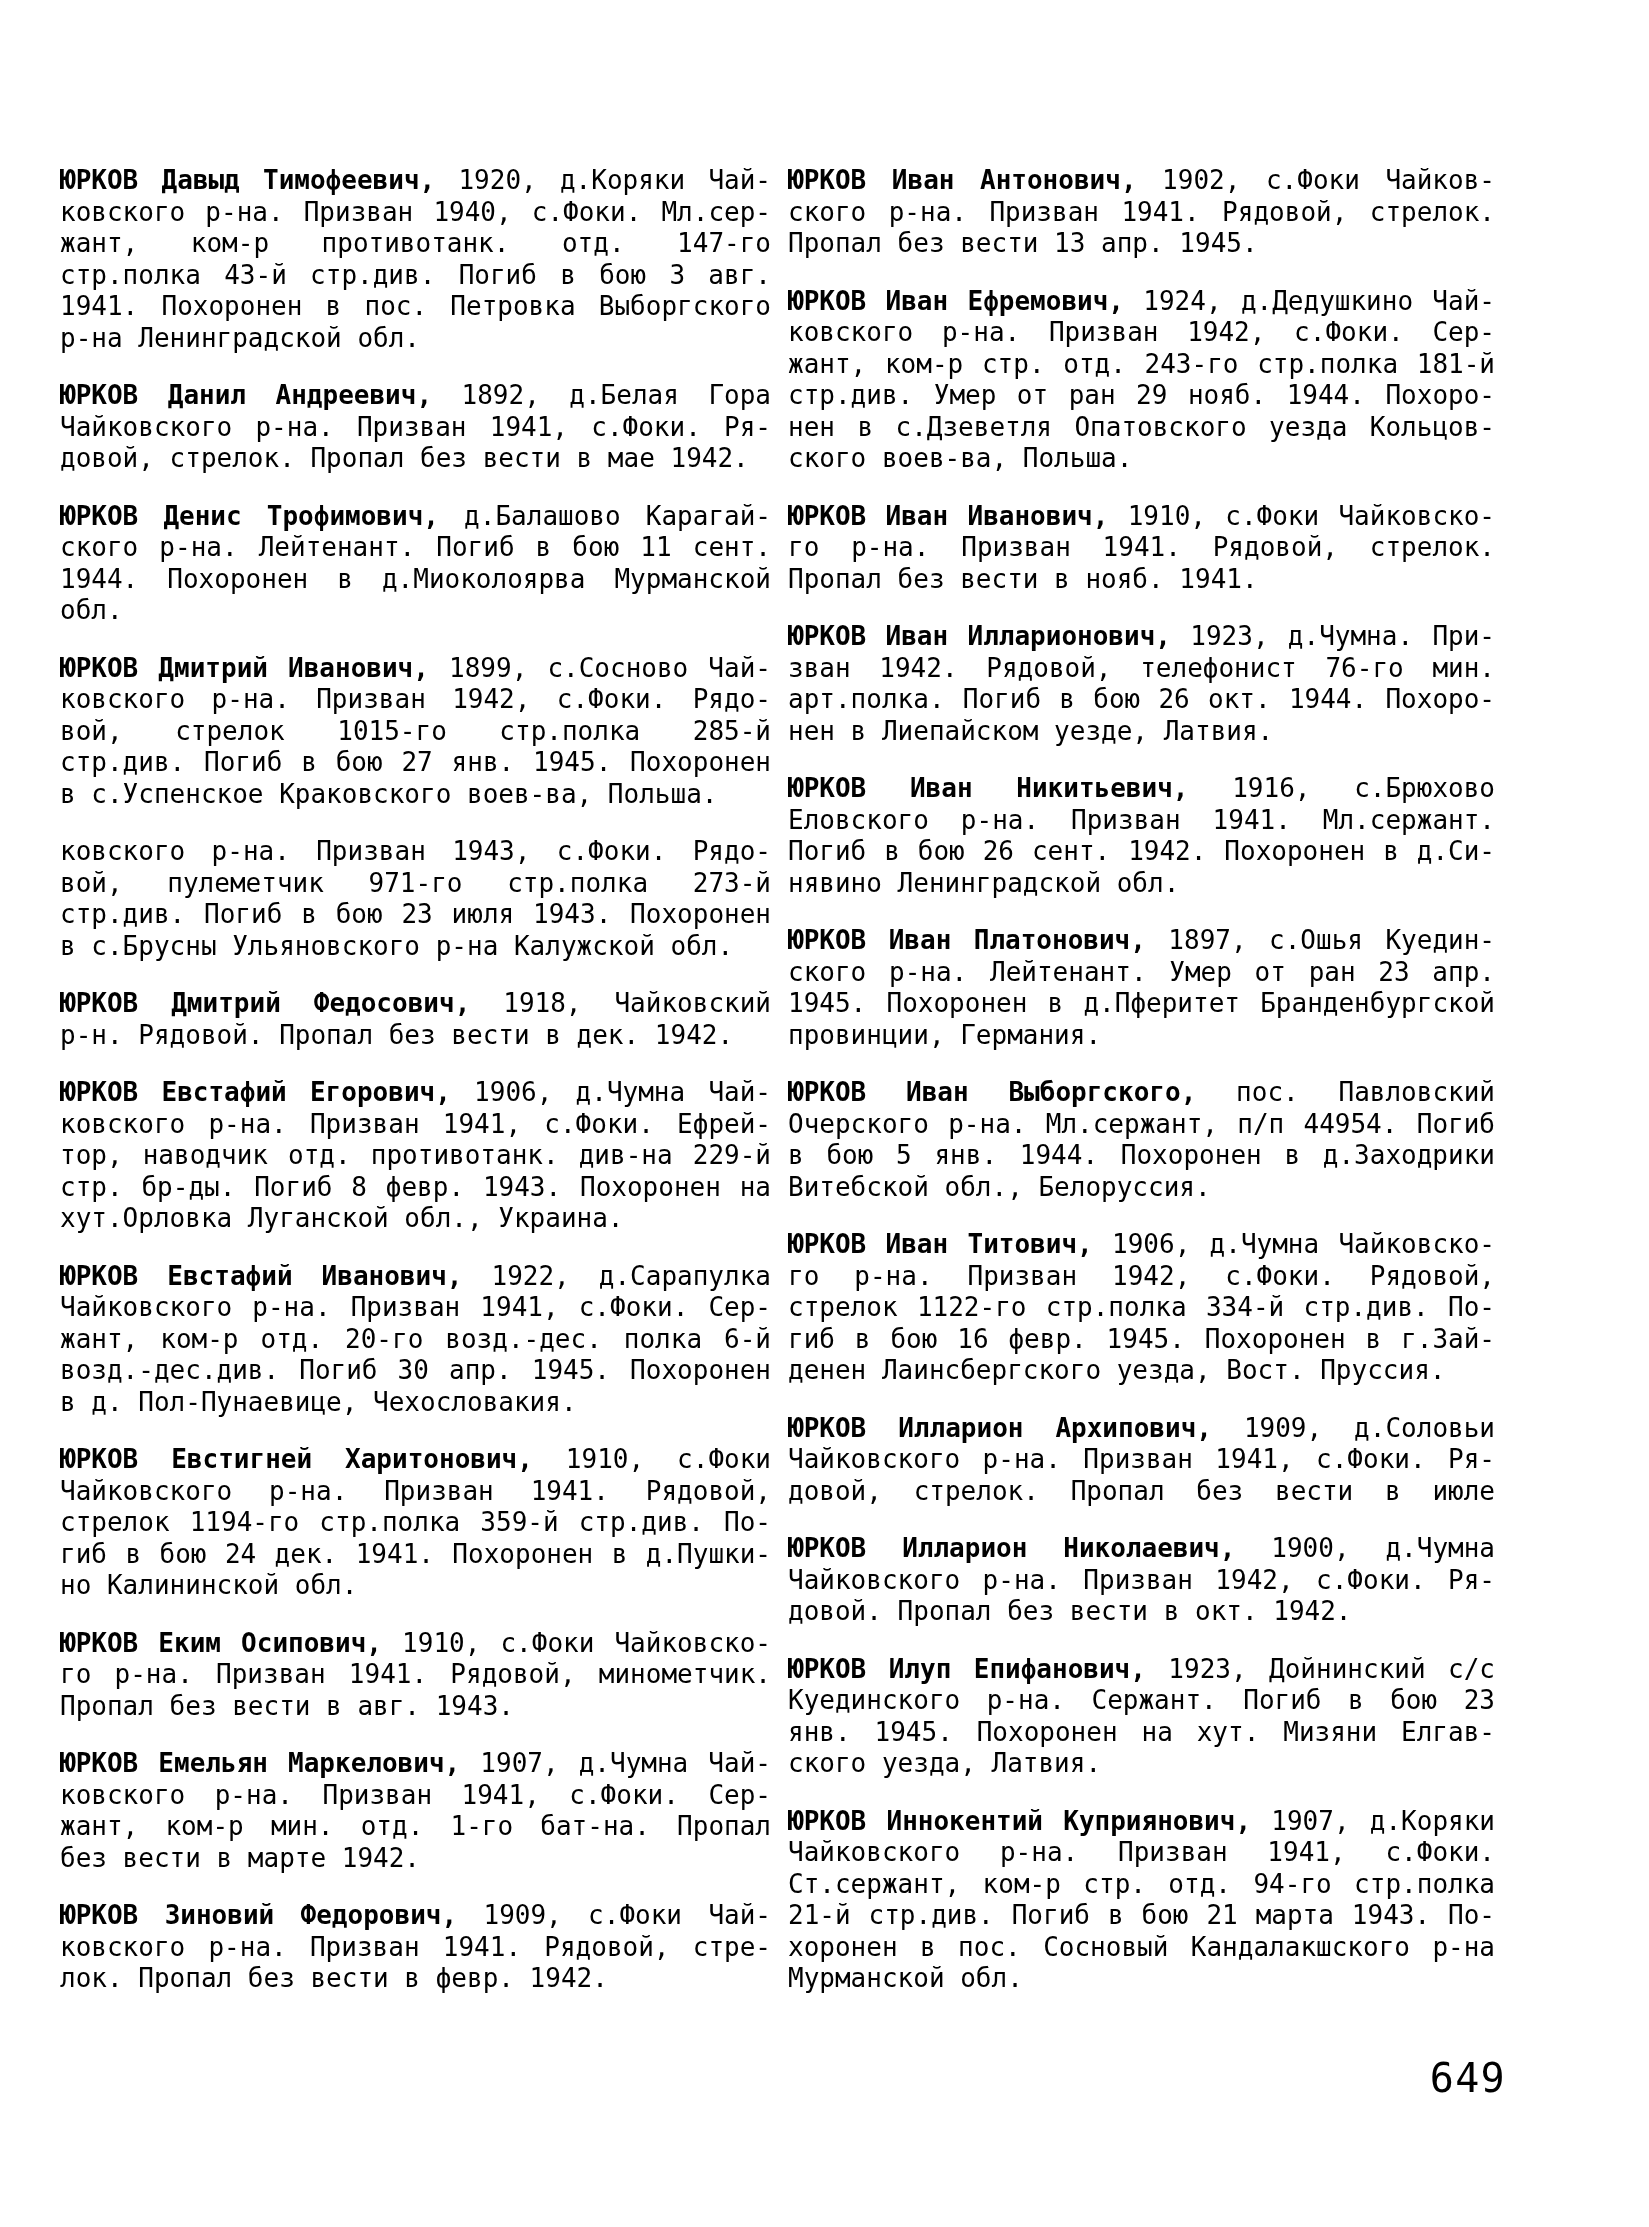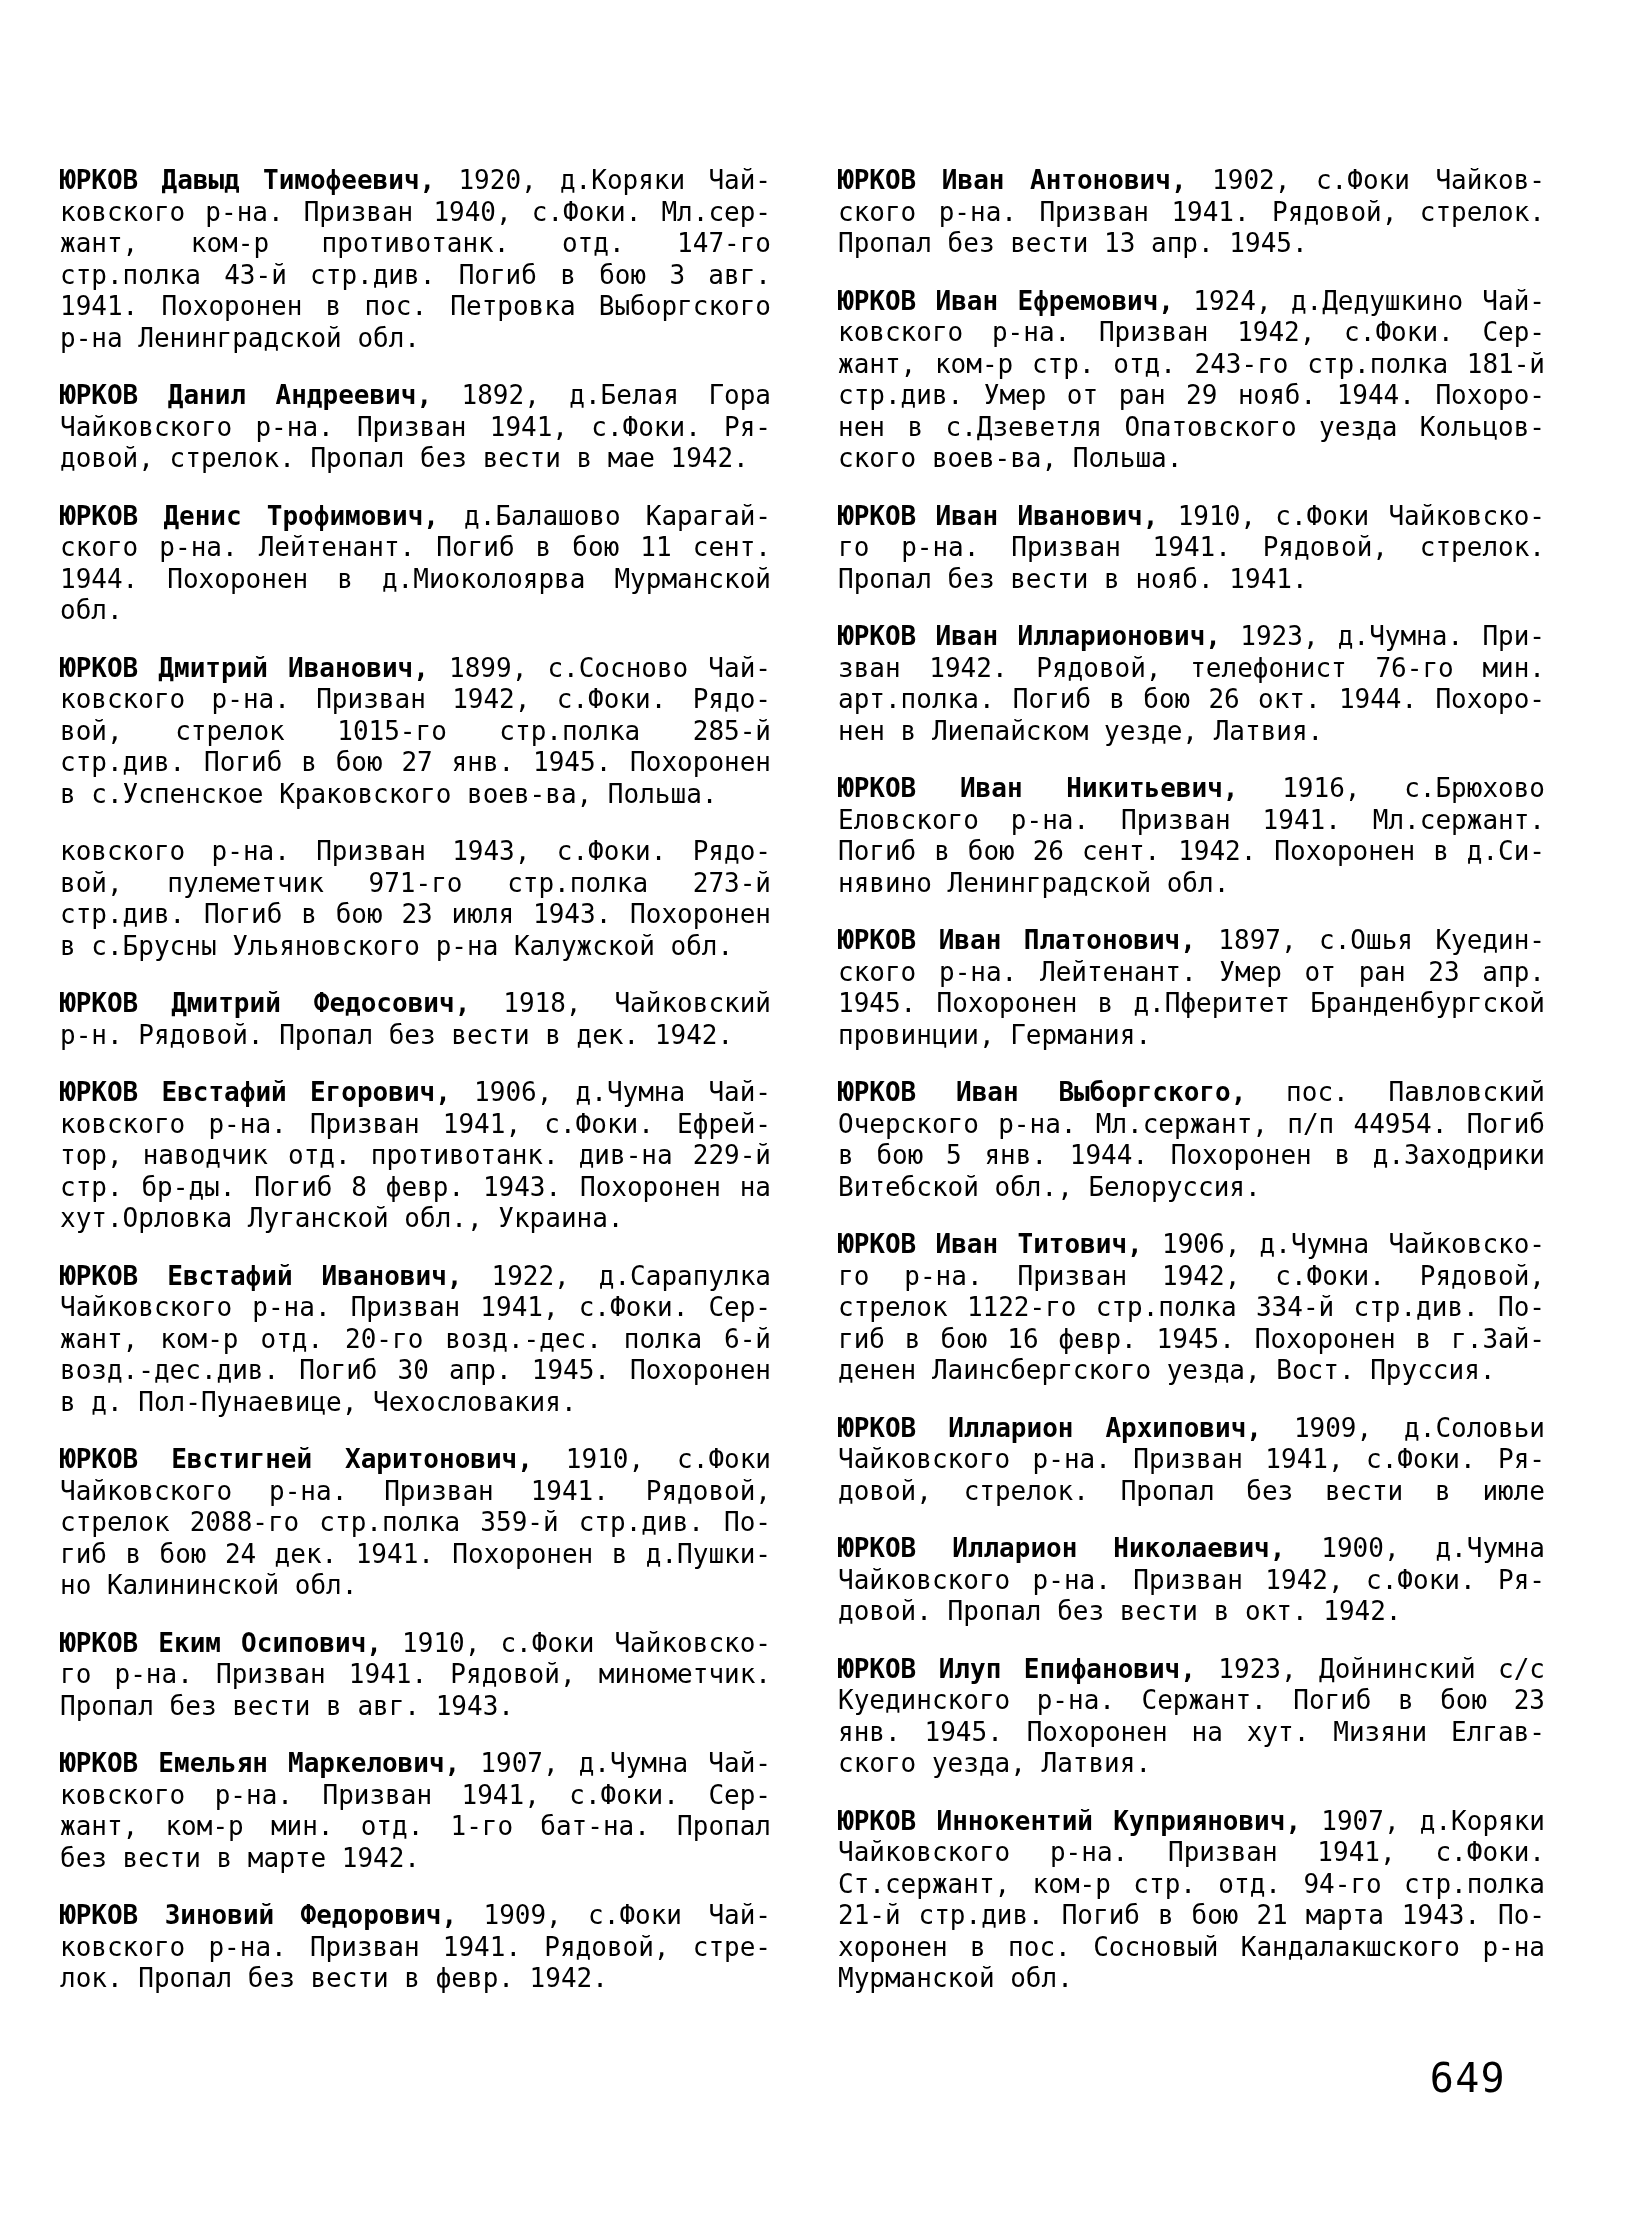--- a/index.html
+++ b/index.html
@@ -13,21 +13,21 @@
     overflow: hidden;
   }
   .col {
     position: absolute;
     top: 165px;
     font-size: 26px;
     line-height: 31.5px;
     font-weight: 500;
   }
   .col-left  { left: 60px;   width: 711px; }
-  .col-right { left: 838px; width: 707px; }
+  .col-right { left: 788px; width: 707px; }
   .entry { margin: 0 0 26px 0; }
   .line {
     text-align: justify;
     text-align-last: justify;
     white-space: normal;
     min-height: 31.5px;
   }
   .line.last {
     text-align: center;
     text-align-last: left;
@@ -93,21 +93,21 @@
       <div class="entry">
         <div class="line"><span class="name">ЮРКОВ Евстафий Иванович,</span> 1922, д.Сарапулка</div>
         <div class="line">Чайковского р-на. Призван 1941, с.Фоки. Сер-</div>
         <div class="line">жант, ком-р отд. 20-го возд.-дес. полка 6-й</div>
         <div class="line">возд.-дес.див. Погиб 30 апр. 1945. Похоронен</div>
         <div class="line last">в д. Пол-Пунаевице, Чехословакия.</div>
       </div>
       <div class="entry">
         <div class="line"><span class="name">ЮРКОВ Евстигней Харитонович,</span> 1910, с.Фоки</div>
         <div class="line">Чайковского р-на. Призван 1941. Рядовой,</div>
-        <div class="line">стрелок 2088-го стр.полка 359-й стр.див. По-</div>
+        <div class="line">стрелок 1194-го стр.полка 359-й стр.див. По-</div>
         <div class="line">гиб в бою 24 дек. 1941. Похоронен в д.Пушки-</div>
         <div class="line last">но Калининской обл.</div>
       </div>
       <div class="entry">
         <div class="line"><span class="name">ЮРКОВ Еким Осипович,</span> 1910, с.Фоки Чайковско-</div>
         <div class="line">го р-на. Призван 1941. Рядовой, минометчик.</div>
         <div class="line last">Пропал без вести в авг. 1943.</div>
       </div>
       <div class="entry">
         <div class="line"><span class="name">ЮРКОВ Емельян Маркелович,</span> 1907, д.Чумна Чай-</div>

